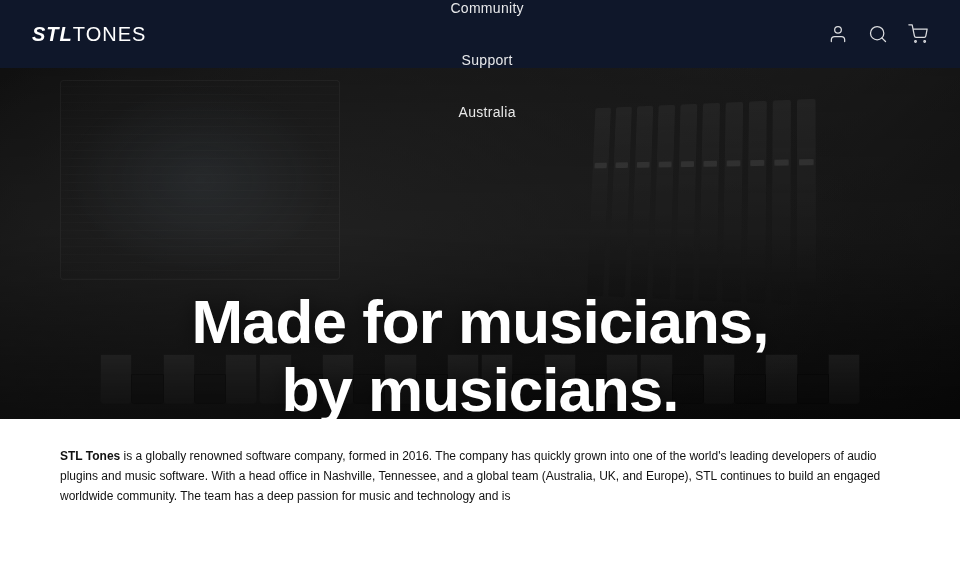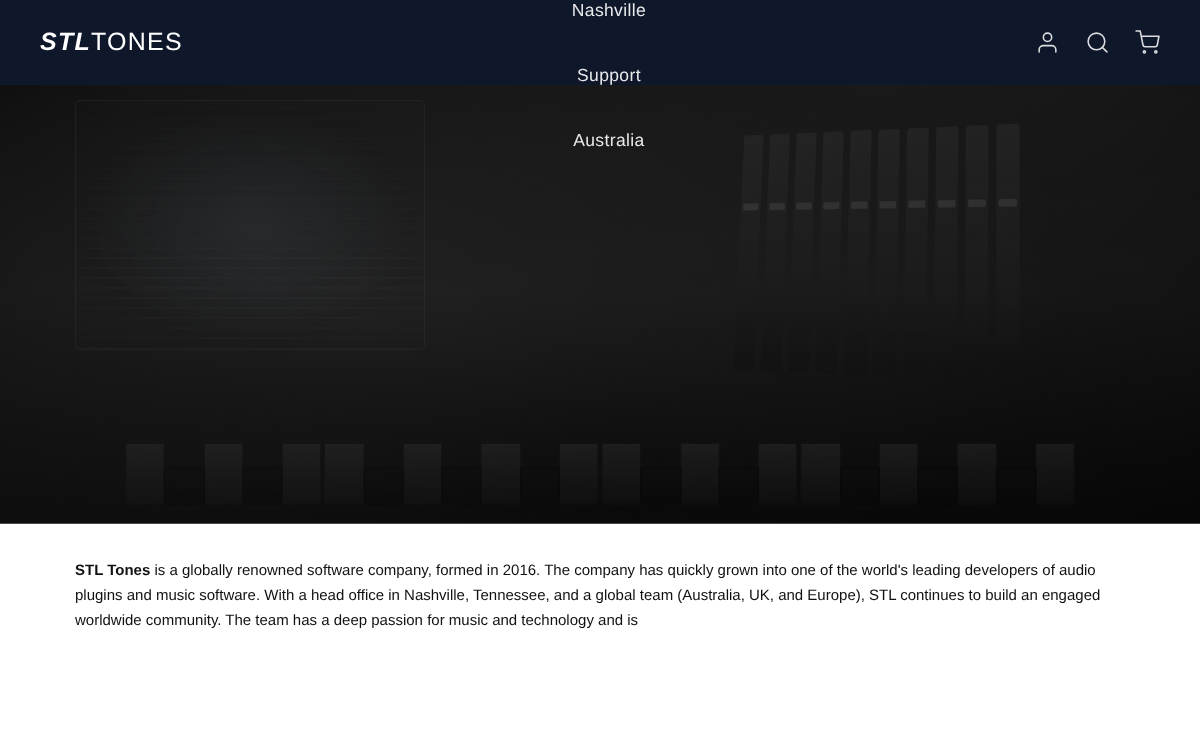--- a/index.html
+++ b/index.html
@@ -333,32 +333,38 @@
       <div class="key"></div>
         <div class="key black"></div>
       <div class="key"></div>
         <div class="key black"></div>
       <div class="key"></div>
     </div>
   </div>
 
   <div class="hero-bg"></div>
 
+  <div class="hero-content">
+    <h1 class="hero-headline">
+      <span>Made for musicians,</span><br>
+      <span>by musicians.</span>
+    </h1>
+  </div>
 </div>
 
 <header>
   <div class="logo">
     <span class="logo-text">
       <span class="stl">STL</span><span class="tones">TONES</span>
     </span>
   </div>
 
   <nav>
     <a href="#">Products</a>
-    <a href="#">Nashville</a>
+    <a href="#">Community</a>
     <a href="#">Support</a>
     <a href="#">Australia</a>
   </nav>
 
   <div class="header-icons">
     <button class="icon-btn" aria-label="Account">
       <svg class="icon-svg" viewBox="0 0 24 24">
         <path d="M20 21v-2a4 4 0 0 0-4-4H8a4 4 0 0 0-4 4v2"></path>
         <circle cx="12" cy="7" r="4"></circle>
       </svg>

